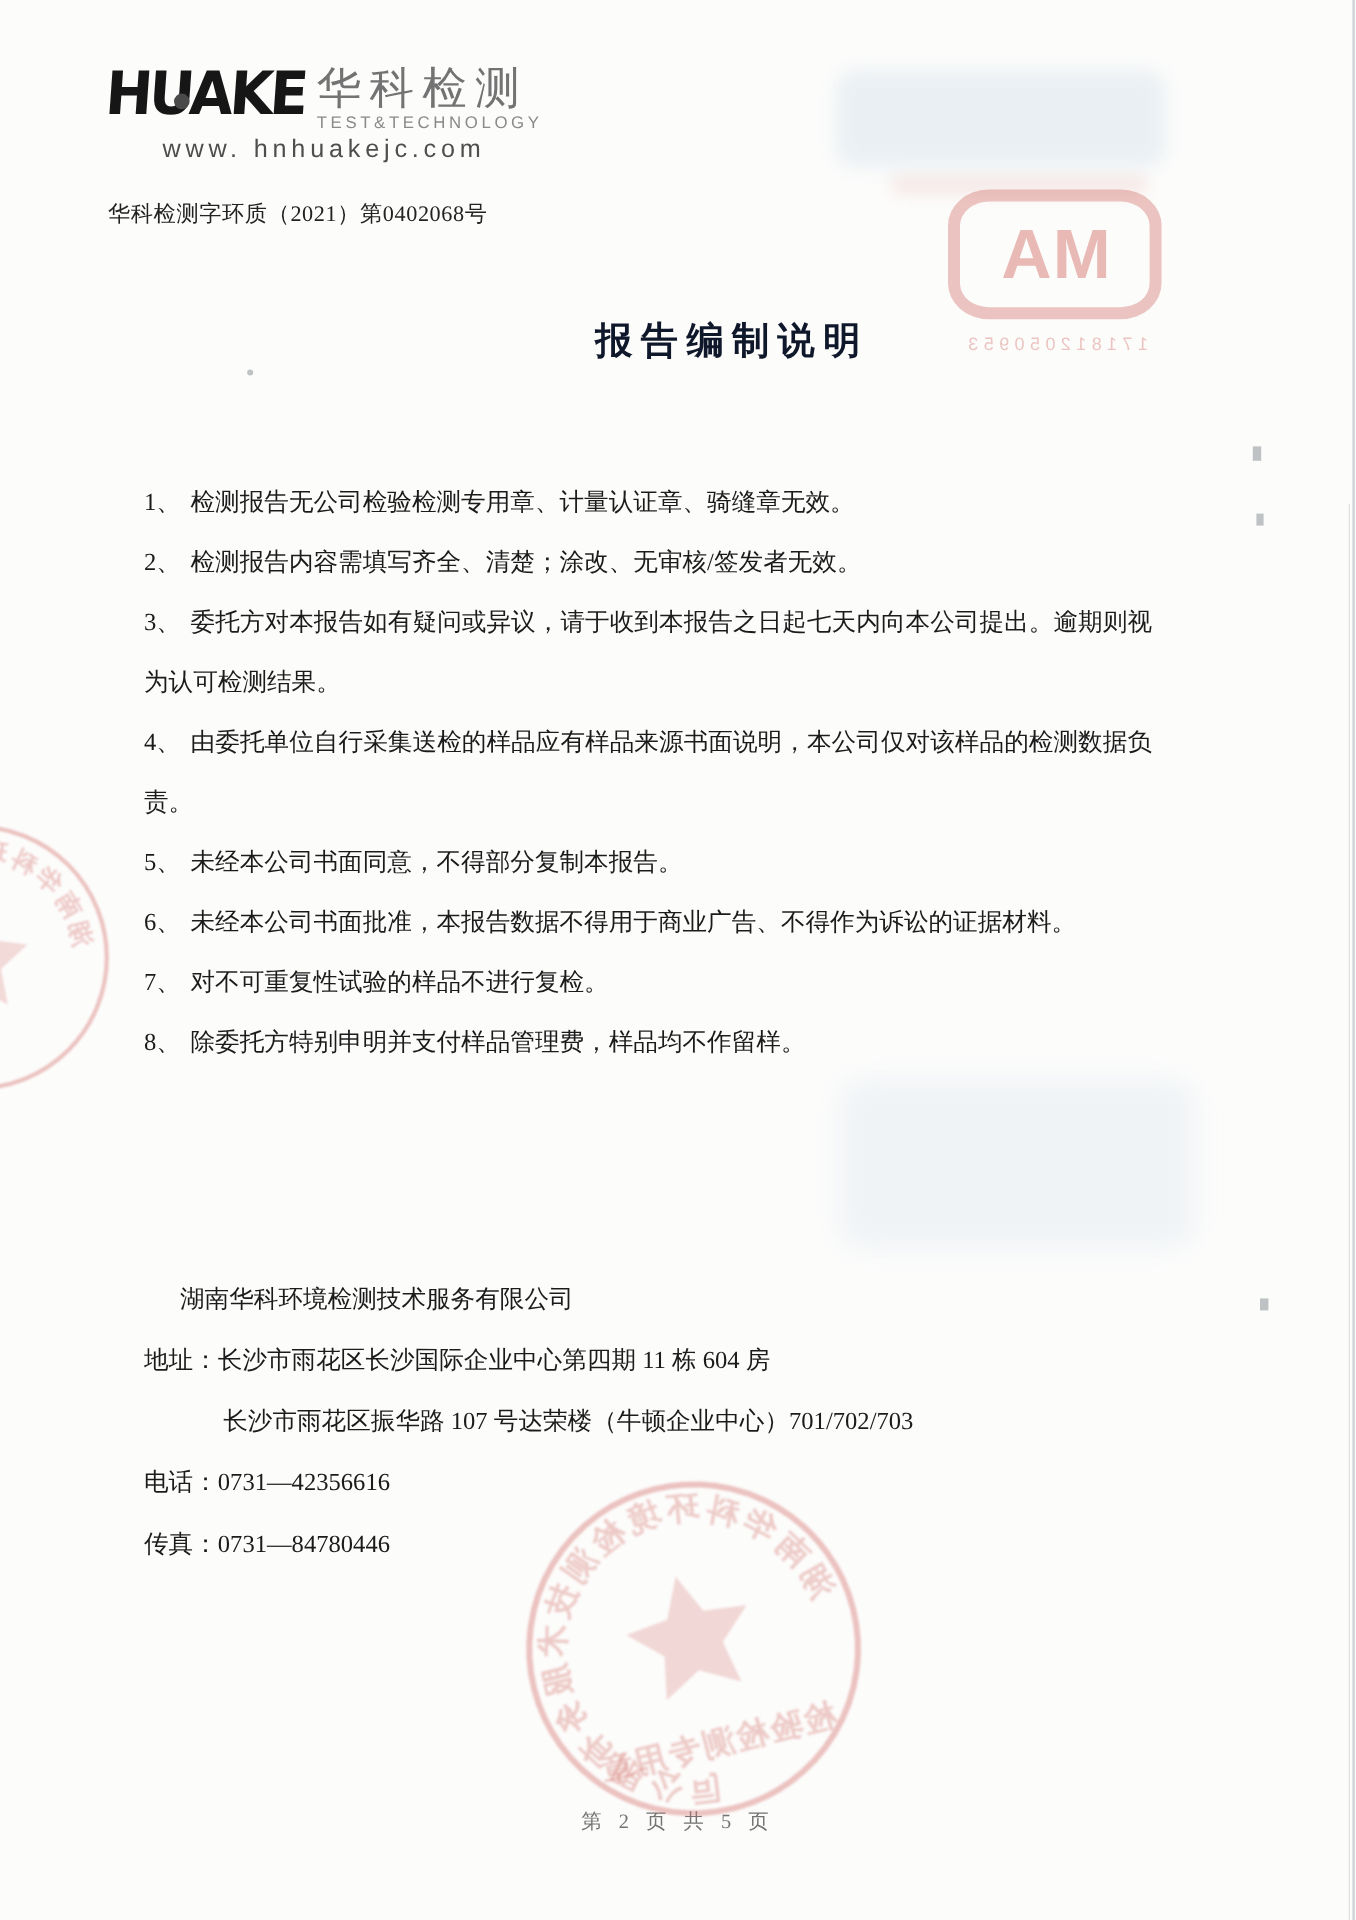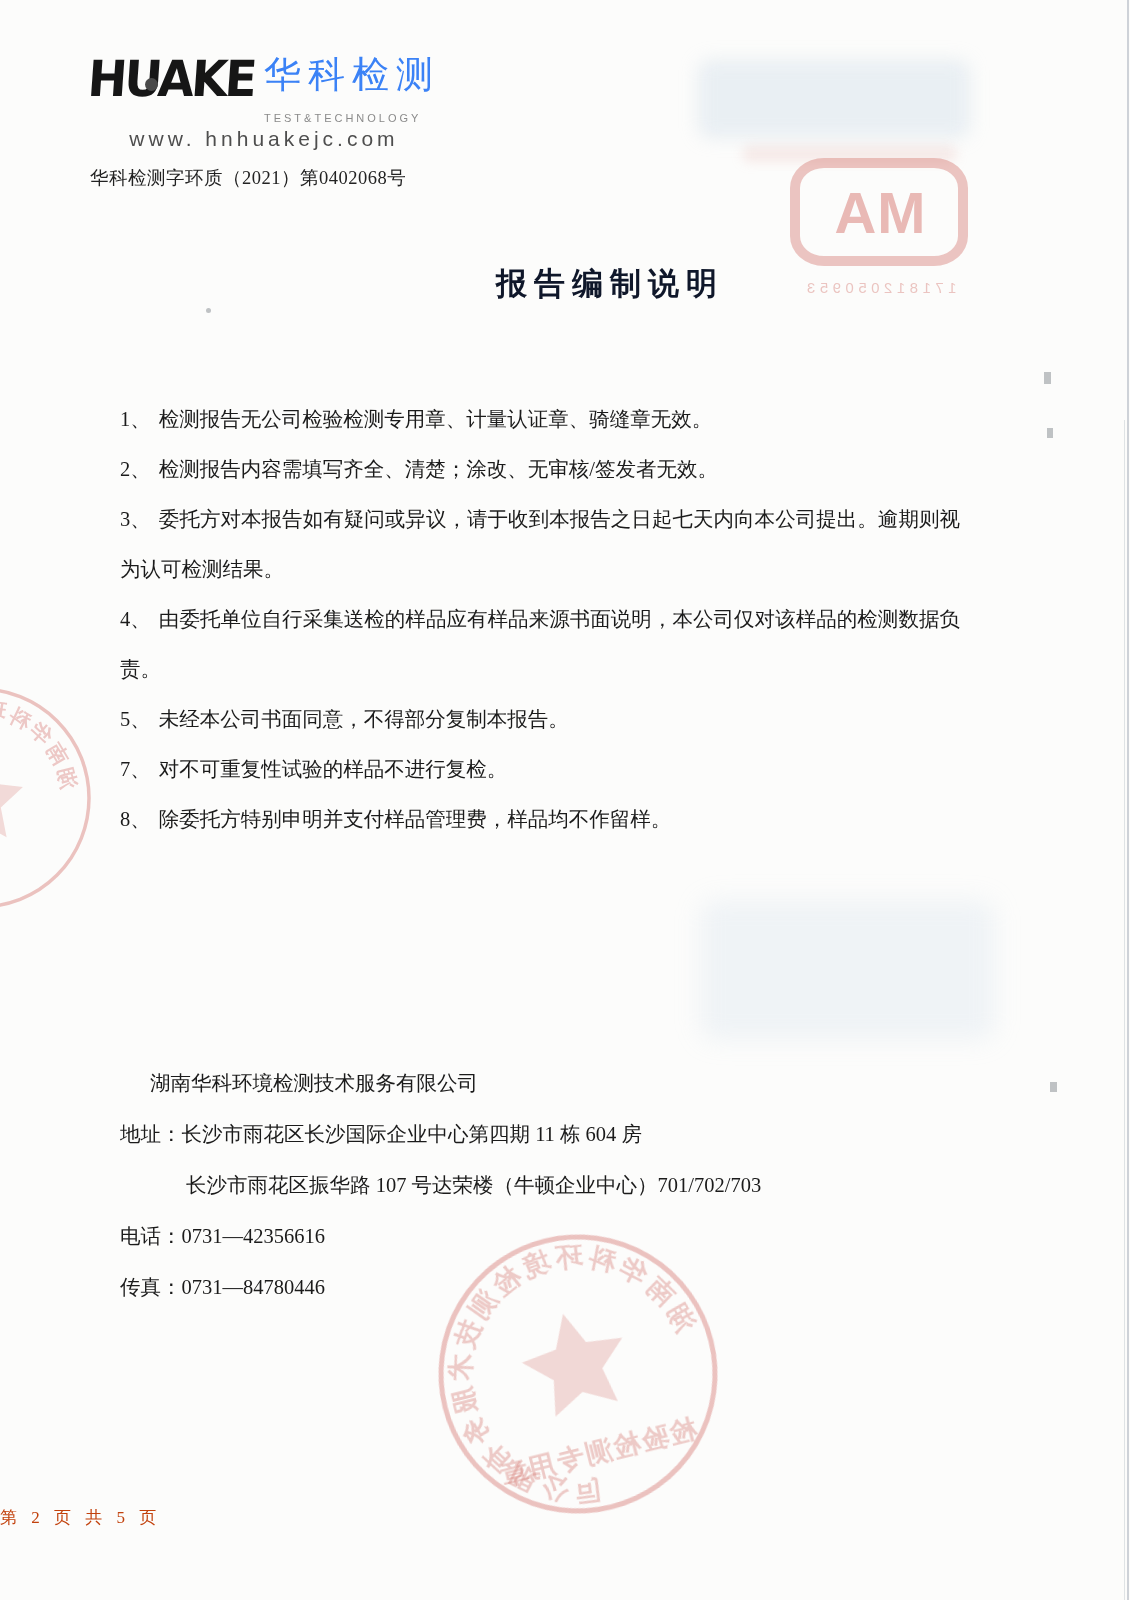--- a/index.html
+++ b/index.html
@@ -15,22 +15,22 @@
   .logo-block{position:absolute;left:88px;top:56px;}
   .logo-row{display:flex;align-items:flex-start;}
   .huake-wrap{position:relative;}
   .huake{
     font-family:"DejaVu Sans","Liberation Sans",sans-serif;font-weight:800;
     font-size:47px;line-height:46px;letter-spacing:-3px;color:#161616;
     transform:skewX(-4deg) scaleY(1.06);display:inline-block;
   }
   .huake-dot{position:absolute;left:57px;top:22px;width:13px;height:13px;border-radius:50%;background:#4a4a4a;}
   .logo-right{margin-left:10px;display:flex;flex-direction:column;}
-  .logo-cn{font-size:37px;line-height:38px;letter-spacing:7px;color:#3b82f6;font-weight:500;}
-  .logo-sub{font-family:"Liberation Sans",sans-serif;font-size:11px;letter-spacing:3px;color:#8a8a8a;margin-top:18px;}
+  .logo-cn{font-size:37px;line-height:38px;letter-spacing:7px;color:#737373;font-weight:500;}
+  .logo-sub{font-family:"Liberation Sans",sans-serif;font-size:14px;letter-spacing:3px;color:#8a8a8a;margin-top:0;}
   .website{font-family:"Liberation Sans",sans-serif;font-size:21px;letter-spacing:4px;color:#4e4e4e;margin-top:3px;text-align:center;}
   .doc-number{position:absolute;left:90px;top:165px;font-size:18.5px;color:#222;letter-spacing:.5px;}
 
   
   .cma{
     position:absolute;left:772px;top:158px;width:215px;text-align:center;
     transform:scaleX(-1);filter:blur(.6px);
   }
   .cma-box{
     margin:0 auto;width:158px;height:88px;border:10px solid rgba(213,118,112,.42);
@@ -57,22 +57,22 @@
   .note .num{padding-right:8px;}
 
   
   .company{position:absolute;left:120px;top:1058px;font-size:20.5px;line-height:51px;color:#1b1b1b;}
   .company .indent1{padding-left:30px;}
   .company .indent2{padding-left:66px;}
   .company p{margin:0;}
 
   
   .footer{
-    position:absolute;left:0;top:1506px;width:1130px;text-align:left;
-    font-size:17px;letter-spacing:5px;color:#c2410c;
+    position:absolute;left:0;top:1506px;width:1130px;text-align:center;
+    font-size:17px;letter-spacing:5px;color:#737373;
   }
 
   
   .seal-left{position:absolute;left:-136px;top:680px;width:232px;height:236px;transform:scaleX(-1);filter:blur(.7px);opacity:.85;}
   .seal-bottom{position:absolute;left:426px;top:1226px;width:304px;height:296px;transform:scaleX(-1) rotate(14deg);filter:blur(.7px);opacity:.9;}
 
   
   .artifact{position:absolute;pointer-events:none;}
   .a-blue1{left:698px;top:60px;width:272px;height:78px;background:rgba(188,208,226,.30);filter:blur(9px);border-radius:12px;}
   .a-pink1{left:742px;top:146px;width:215px;height:16px;background:rgba(228,168,162,.22);filter:blur(6px);border-radius:8px;}
@@ -121,20 +121,21 @@
   </div>
 
   <div class="title">报告编制说明</div>
 
   <div class="notes">
     <p class="note"><span class="num">1、</span><span>检测报告无公司检验检测专用章、计量认证章、骑缝章无效。</span></p>
     <p class="note"><span class="num">2、</span><span>检测报告内容需填写齐全、清楚；涂改、无审核/签发者无效。</span></p>
     <p class="note"><span class="num">3、</span><span>委托方对本报告如有疑问或异议，请于收到本报告之日起七天内向本公司提出。逾期则视为认可检测结果。</span></p>
     <p class="note"><span class="num">4、</span><span>由委托单位自行采集送检的样品应有样品来源书面说明，本公司仅对该样品的检测数据负责。</span></p>
     <p class="note"><span class="num">5、</span><span>未经本公司书面同意，不得部分复制本报告。</span></p>
+    <p class="note"><span class="num">6、</span><span>未经本公司书面批准，本报告数据不得用于商业广告、不得作为诉讼的证据材料。</span></p>
     <p class="note"><span class="num">7、</span><span>对不可重复性试验的样品不进行复检。</span></p>
     <p class="note"><span class="num">8、</span><span>除委托方特别申明并支付样品管理费，样品均不作留样。</span></p>
   </div>
 
   <div class="company">
     <p class="indent1">湖南华科环境检测技术服务有限公司</p>
     <p><span>地址：</span><span>长沙市雨花区长沙国际企业中心第四期 11 栋 604 房</span></p>
     <p class="indent2"><span>长沙市雨花区振华路 107 号达荣楼（牛顿企业中心）701/702/703</span></p>
     <p><span>电话：</span><span>0731—42356616</span></p>
     <p><span>传真：</span><span>0731—84780446</span></p>

